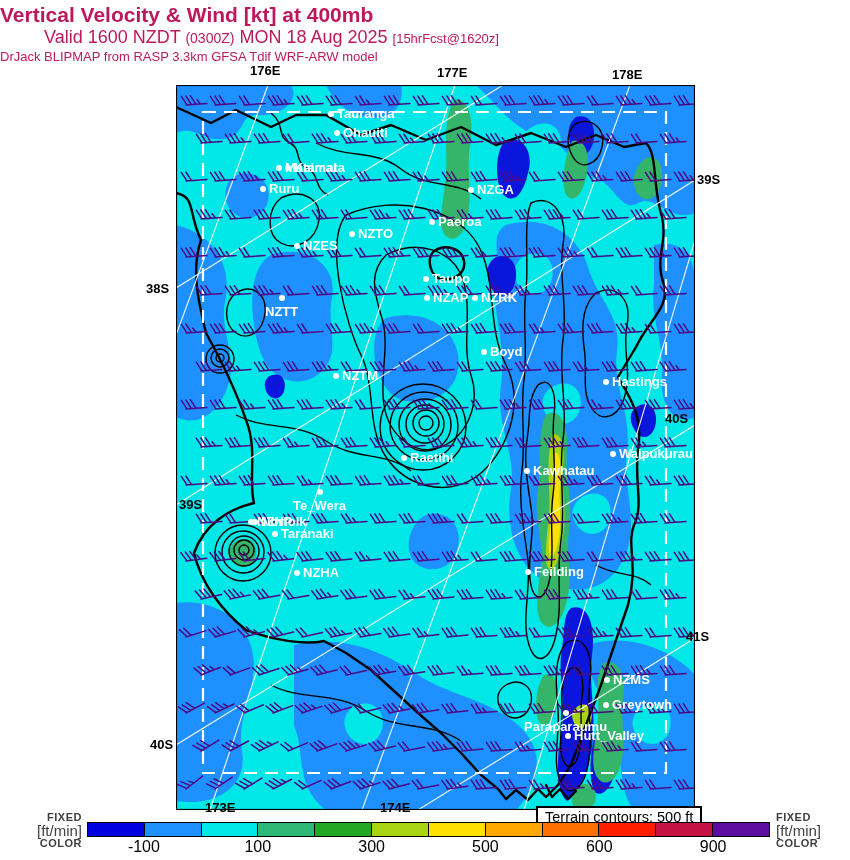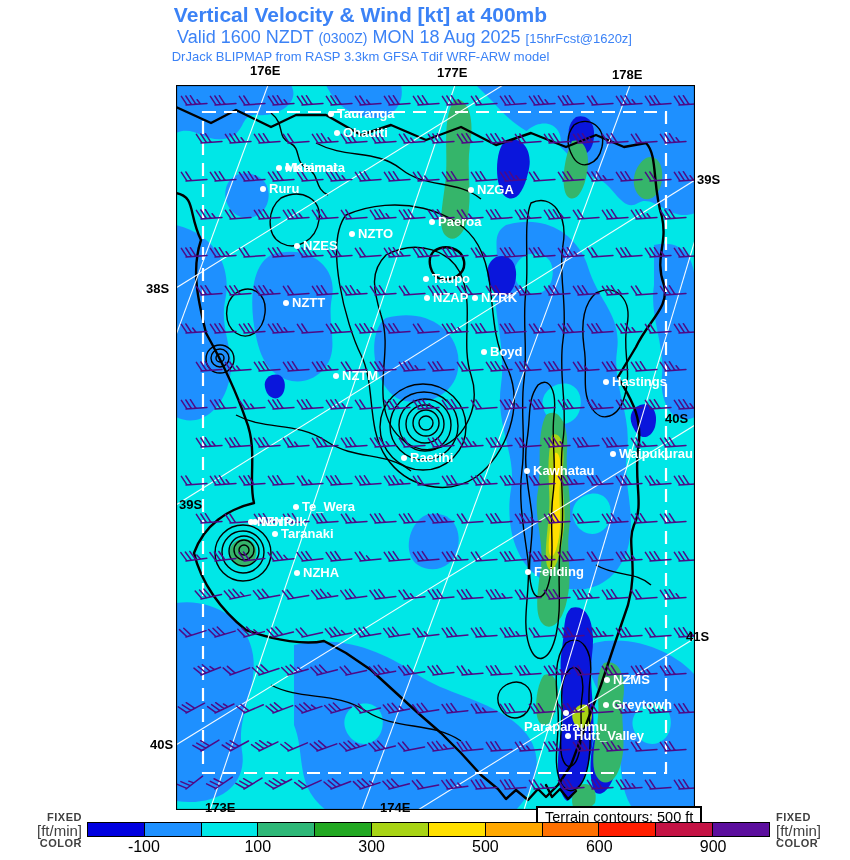--- a/index.html
+++ b/index.html
@@ -1,18 +1,18 @@
 <!DOCTYPE html>
 <html><head>
 <meta charset="utf-8">
 <style>
   html,body{margin:0;padding:0;}
   body{width:850px;height:860px;position:relative;background:#fff;
        font-family:"Liberation Sans",sans-serif;overflow:hidden;}
-  .hdr{position:absolute;left:0;width:721px;text-align:center;color:#3b82f6;white-space:nowrap;}
+  .hdr{position:absolute;left:0;width:721px;color:#be185d;white-space:nowrap;}
   #hdr1{top:3px;font-size:21px;font-weight:bold;}
   #hdr2{top:27px;font-size:18px;padding-left:44px;}
   #hdr2 .sm{font-size:14px;}
   #hdr2 .xs{font-size:13px;}
   #hdr3{top:49px;font-size:13px;}
   #map{position:absolute;left:176px;top:85px;width:519px;height:725px;}
   #map svg{position:absolute;left:0;top:0;}
   .site{position:absolute;display:flex;align-items:center;gap:3px;color:#fff;
         font-size:13px;font-weight:bold;white-space:nowrap;pointer-events:none;justify-content:flex-end;}
   .site .dot{width:6px;height:6px;border-radius:50%;background:#fff;display:inline-block;flex:0 0 auto;}
@@ -536,21 +536,21 @@
         <b>Taupo</b>
       </span>
       <span class="site" style="left: 248px; top: 205px;">
         <i class="dot"></i>
         <b>NZAP</b>
       </span>
       <span class="site" style="left: 296px; top: 205px;">
         <i class="dot"></i>
         <b>NZRK</b>
       </span>
-      <span class="site" style="left: 107px; top: 210px;">
+      <span class="site" style="left: 89px; top: 210px; flex-direction: column;">
         <i class="dot"></i>
         <b>NZTT</b>
       </span>
       <span class="site" style="left: 305px; top: 259px;">
         <i class="dot"></i>
         <b>Boyd</b>
       </span>
       <span class="site" style="left: 157px; top: 283px;">
         <i class="dot"></i>
         <b>NZTM</b>
@@ -564,21 +564,21 @@
         <b>Raetihi</b>
       </span>
       <span class="site" style="left: 434px; top: 361px;">
         <i class="dot"></i>
         <b>Waipukurau</b>
       </span>
       <span class="site" style="left: 348px; top: 378px;">
         <i class="dot"></i>
         <b>Kawhatau</b>
       </span>
-      <span class="site" style="left: 117px; top: 414px;">
+      <span class="site" style="left: 117px; top: 404px; flex-direction: column;">
         <i class="dot"></i>
         <b>Te_Wera</b>
       </span>
       <span class="site" style="left: 72px; top: 429px;">
         <i class="dot"></i>
         <b>NZNP</b>
       </span>
       <span class="site" style="left: 76px; top: 429px;">
         <i class="dot"></i>
         <b>Norfolk</b>

